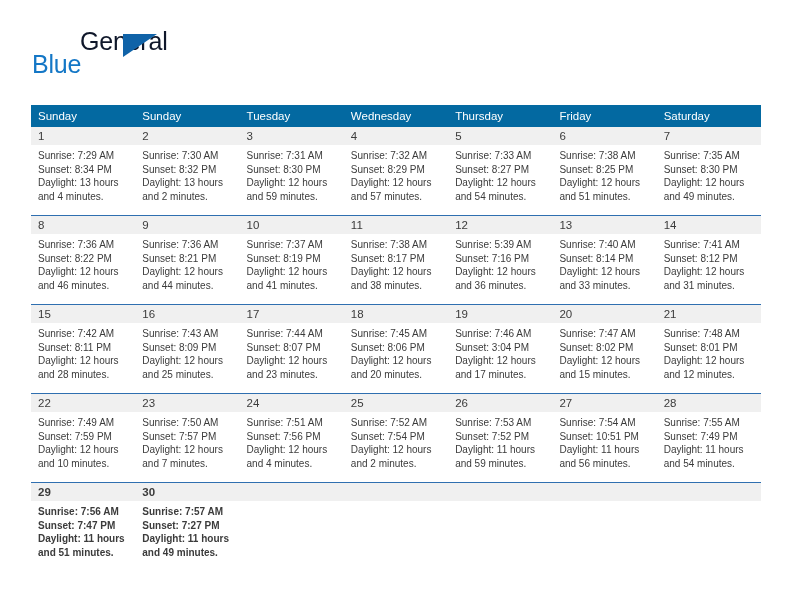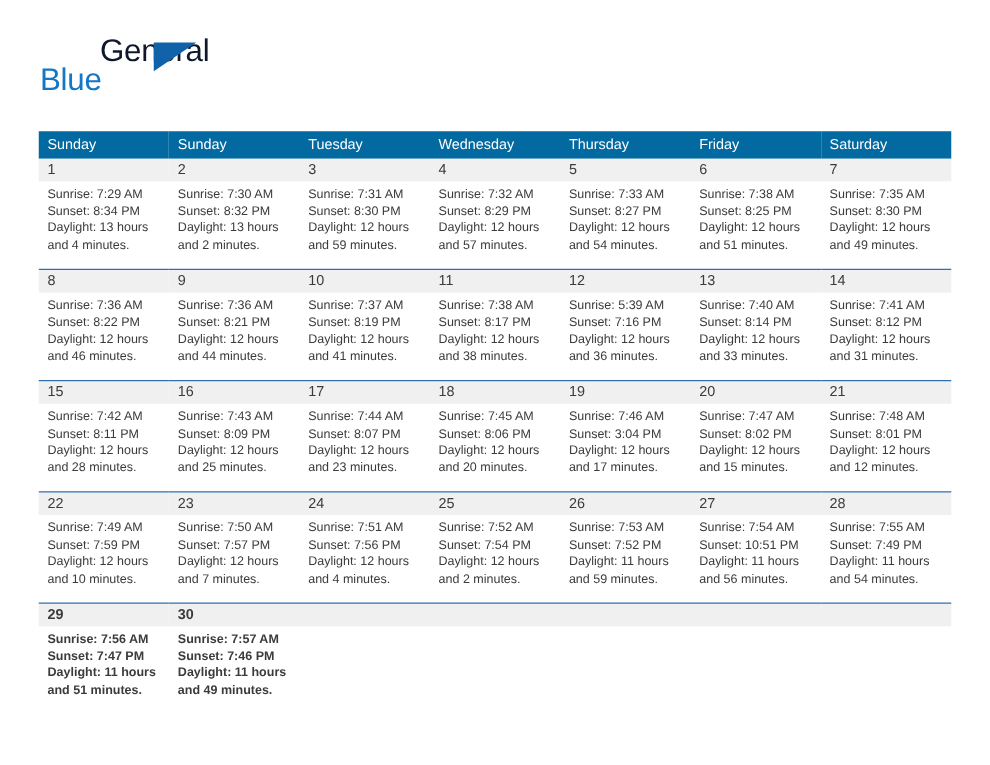--- a/index.html
+++ b/index.html
@@ -509,21 +509,21 @@
             <div>Daylight: 11 hours</div>
             <div>and 51 minutes.</div>
           </div>
         </div>
           </td>
         <td>
             <div class="cell-inner">
           <div class="daynum">30</div>
           <div class="details">
             <div>Sunrise: 7:57 AM</div>
-            <div>Sunset: 7:46 PM</div>
+            <div>Sunset: 7:27 PM</div>
             <div>Daylight: 11 hours</div>
             <div>and 49 minutes.</div>
           </div>
         </div>
           </td>
         <td>
             <div class="cell-inner">
           <div class="daynum empty"></div>
         </div>
           </td>

